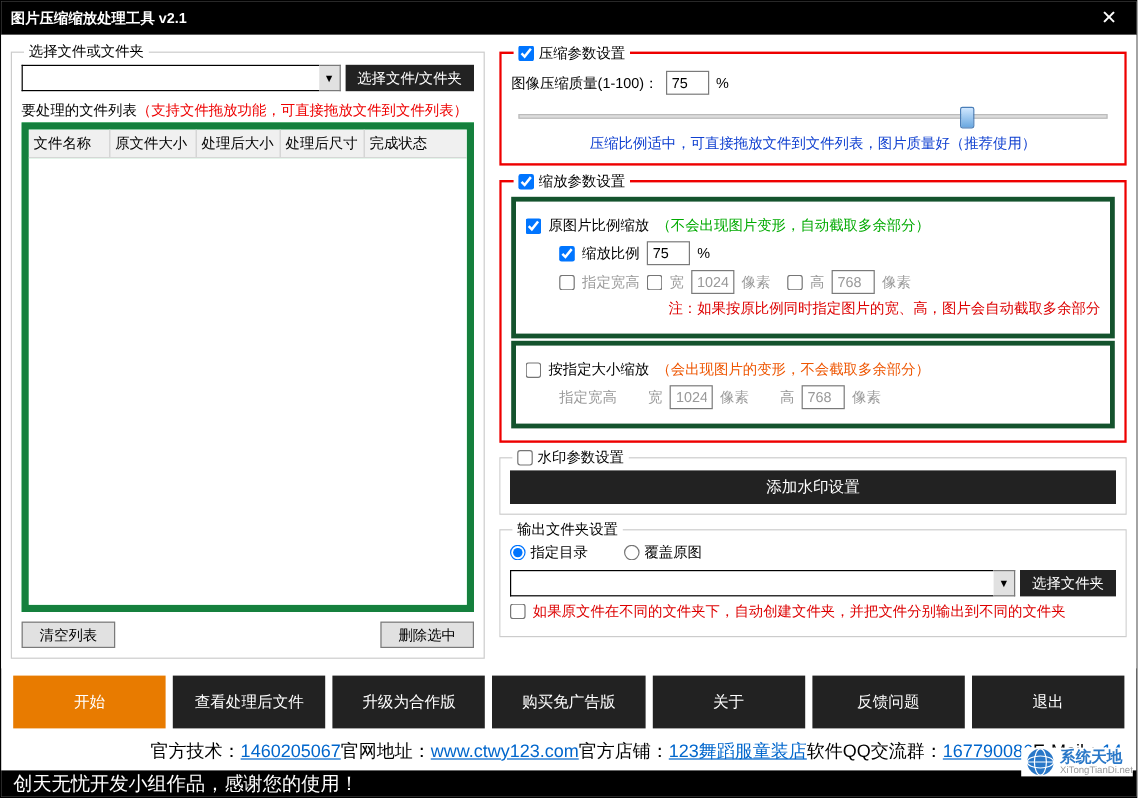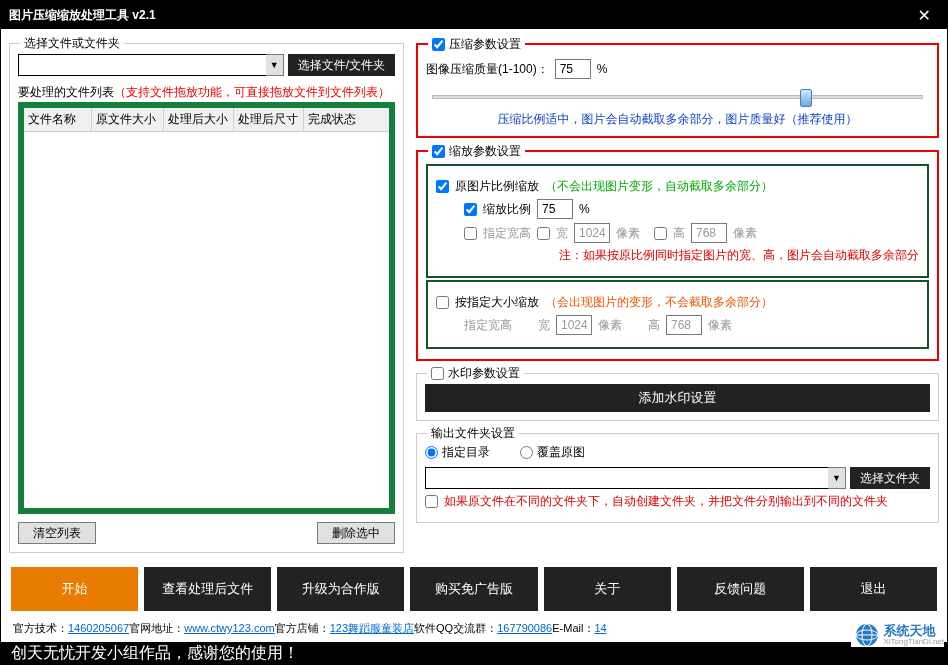--- a/index.html
+++ b/index.html
@@ -43,32 +43,32 @@
 .red { color: #d00; }
 .orange { color: #e50; }
 
 .slider-wrap { display: flex; align-items: center; padding: 0 6px; margin: 8px 0 4px; }
 .slider { flex: 1; height: 20px; position: relative; }
 .slider-track { position: absolute; top: 8px; height: 4px; width: 100%; background: #ddd; border: 1px solid #bbb; }
 .slider-thumb { position: absolute; top: 2px; width: 12px; height: 18px; background: linear-gradient(#d0e7ff,#6aa8e0); border: 1px solid #4a7eb8; border-radius: 2px; cursor: pointer; }
 
 .blue-note { color: #1040d0; text-align: center; font-size: 12px; margin-top: 2px; }
 
-.inner-box { border: 2px solid #14532d; padding: 8px; margin: 2px 0; }
+.inner-box { border: 4px solid #14532d; padding: 8px; margin: 2px 0; }
 .indent { margin-left: 28px; }
 .big-black-btn { background: #222; color: #fff; border: none; height: 28px; width: 100%; cursor: pointer; font-size: 13px; margin-top: 0; }
 
 .radio-row { display: flex; align-items: center; gap: 30px; }
 .radio-row label { display: flex; align-items: center; gap: 4px; }
 
 .action-bar { display: flex; gap: 6px; padding: 6px 10px; }
 .action-bar .abtn { flex: 1; background: #222; color: #fff; border: none; height: 44px; cursor: pointer; font-size: 13px; }
 .action-bar .abtn.orange-btn { background: #e87b00; }
 
-.link-row { display: flex; justify-content: flex-start; padding: 4px 12px 6px; font-size: 11px; overflow: hidden; white-space: nowrap; }
+.link-row { display: flex; justify-content: flex-end; padding: 4px 12px 6px; font-size: 15px; overflow: hidden; white-space: nowrap; }
 .link-row a { color: #06c; text-decoration: underline; }
 
 .footer { background: #000; color: #fff; height: 22px; display: flex; align-items: center; padding: 0 10px; font-size: 16px; position: relative; }
 .watermark { position: absolute; right: 4px; bottom: 18px; display: flex; align-items: center; gap: 4px; background: #fff; padding-left: 4px; }
 .wm-logo { width: 24px; height: 24px; }
 .wm-text { font-size: 13px; font-weight: bold; color: #2a78c8; line-height: 1; }
 .wm-sub { font-size: 8px; color: #999; }
 </style>
 </head>
 <body>
@@ -123,21 +123,21 @@
           <span class="label">图像压缩质量(1-100)：</span>
           <input class="txt-input w50" value="75" style="">
           <span class="label">%</span>
         </div>
         <div class="slider-wrap">
           <div class="slider">
             <div class="slider-track"></div>
             <div class="slider-thumb" style="left:75%"></div>
           </div>
         </div>
-        <div class="blue-note">压缩比例适中，图片会自动截取多余部分，图片质量好（推荐使用）</div>
+        <div class="blue-note">压缩比例适中，可直接拖放文件到文件列表，图片质量好（推荐使用）</div>
       </div>
 
       <div class="fieldset red-border">
         <div class="legend">
             <input type="checkbox" class="cb" checked="" style="">
             <span>缩放参数设置</span>
           </div>
         <div class="inner-box">
           <div class="row">
             <input type="checkbox" class="cb" checked="" style="">

